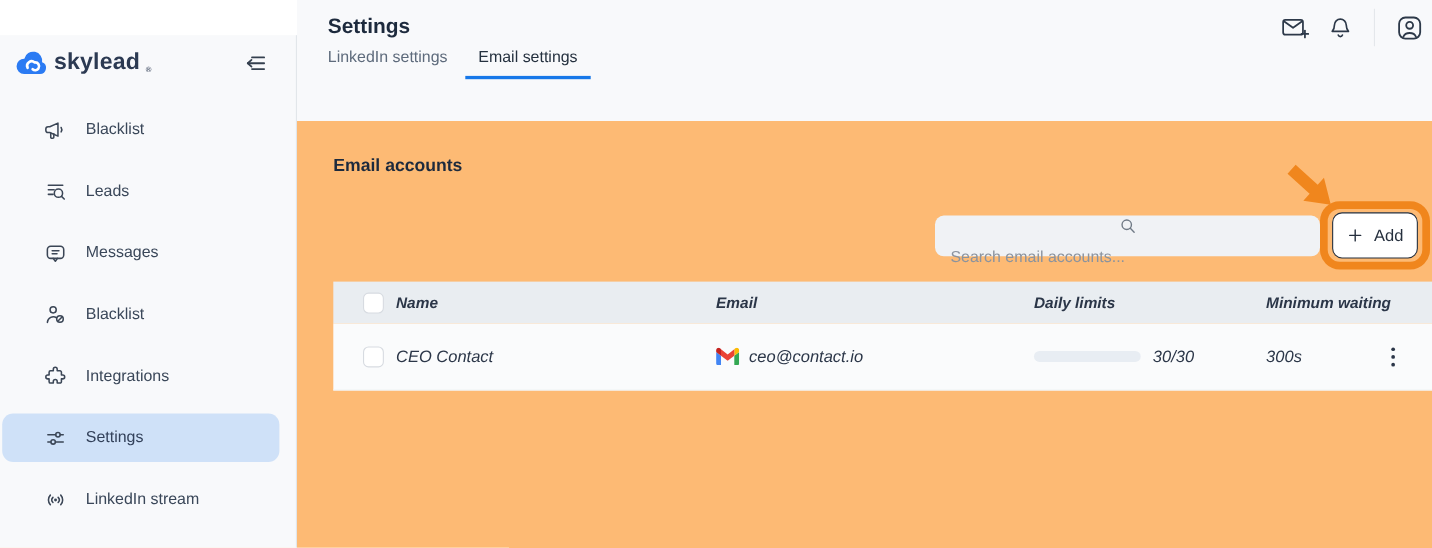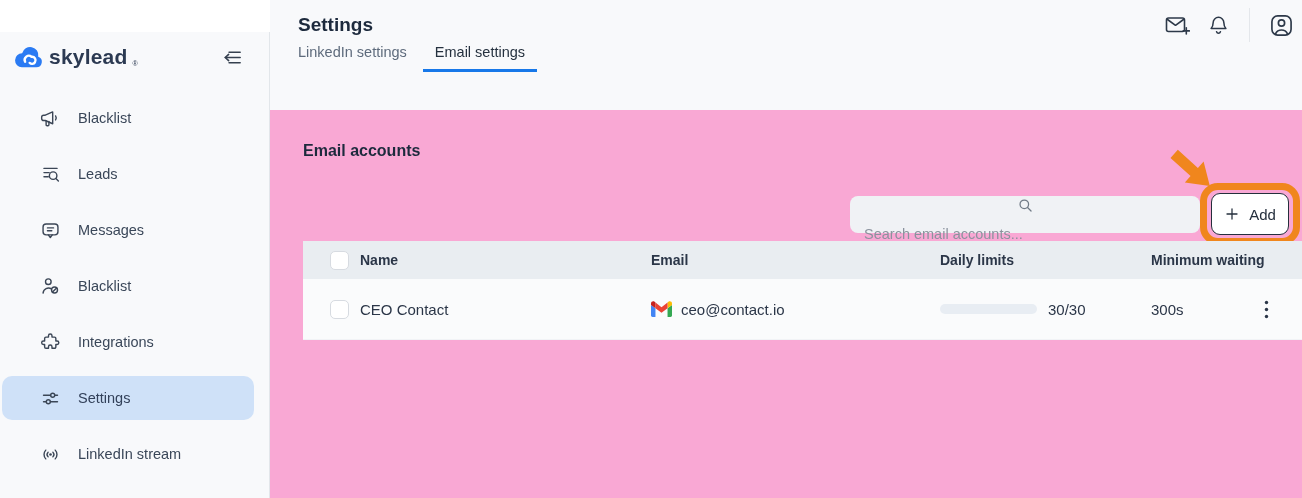--- a/index.html
+++ b/index.html
@@ -37,21 +37,21 @@
   .page-title { font-size:19px; font-weight:700; color:#1d2a3d; }
   .header-icons { display:flex; align-items:center; gap:17px; }
   .hicon { cursor:pointer; display:flex; align-items:center; }
   .v-divider { width:1px; height:34px; background:#e4e7eb; margin:0 2px; }
 
   .tabs { display:flex; gap:16px; padding-left:28px; margin-top:4px; }
   .tab { font-size:14.5px; color:#5e6b7c; padding-bottom:11px; cursor:pointer; }
   .tab.active { color:#25313f; font-weight:500; padding:0 12px 9px; border-bottom:3px solid #1778e9; }
 
   
-  .content { position:relative; flex:1; background:#f9a8d4; }
+  .content { position:relative; flex:1; background:#fdba74; }
   .section-title { position:absolute; left:33px; top:32px; font-size:16px; font-weight:700; color:#1d2a3d; }
 
   .search-box {
     position:absolute; left:580px; top:86px; width:350px; height:37px;
     background:#f0f2f5; border-radius:8px;
     display:flex; align-items:center; gap:10px; padding:0 12px;flex-direction:column;
   }
   .search-box input {
     border:none; background:transparent; outline:none; width:100%;
     font-size:14.5px; color:#333; font-family:inherit;
@@ -65,21 +65,21 @@
   }
   .add-btn {
     width:78px; height:42px; background:#fff; border:1.5px solid #252f3d; border-radius:9px;
     display:flex; align-items:center; justify-content:center; gap:9px;
     font-size:15px; color:#252f3d; cursor:pointer; font-family:inherit;
   }
   .arrow-wrap { position:absolute; left:892px; top:34px; width:64px; height:58px; pointer-events:none; }
   .arrow-wrap svg { overflow:visible; }
 
   
-  .table { position:absolute; left:33px; top:131px; right:0; }
+  .table { position:absolute; left:33px; top:146px; right:0;font-style:italic; }
   .t-head {
     display:flex; align-items:center; height:38px; background:#e9edf1;
     font-size:14px; font-weight:700; color:#2b3648;
   }
   .t-row {
     display:flex; align-items:center; height:61px; background:#fafbfc;
     font-size:15px; color:#2b3648; border-bottom:1px solid #f1f3f6;
   }
   .col-check { width:57px; padding-left:27px; display:flex; align-items:center; }
   .col-name { width:291px; }

